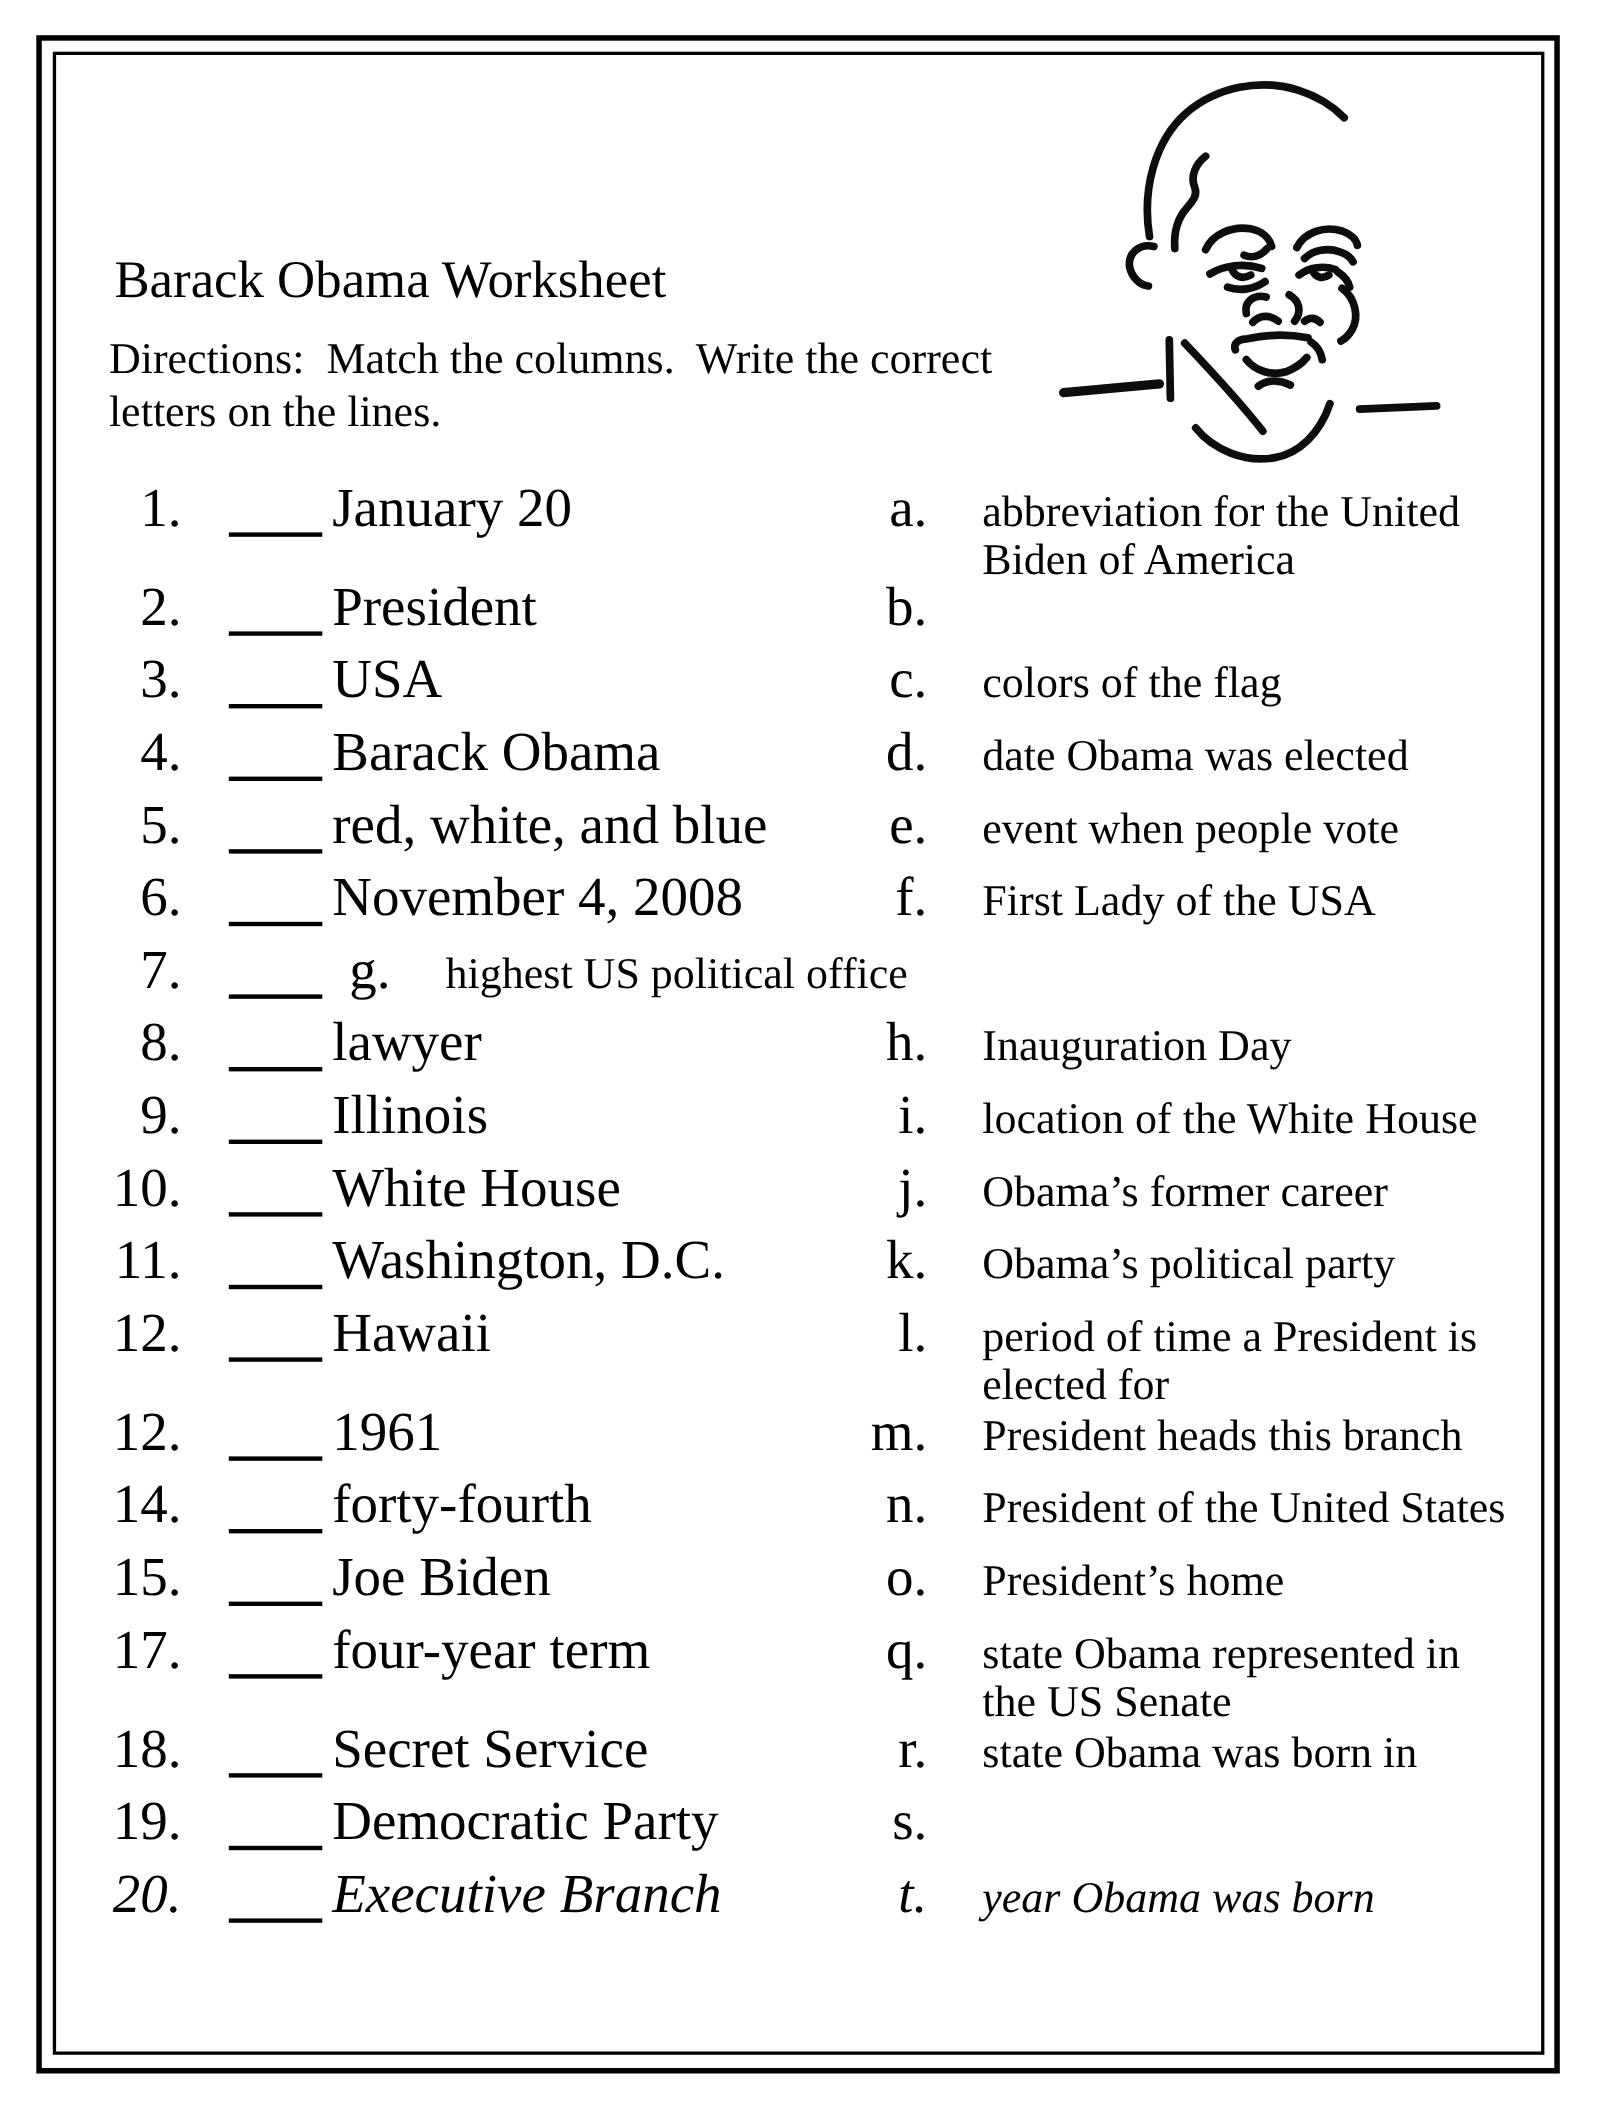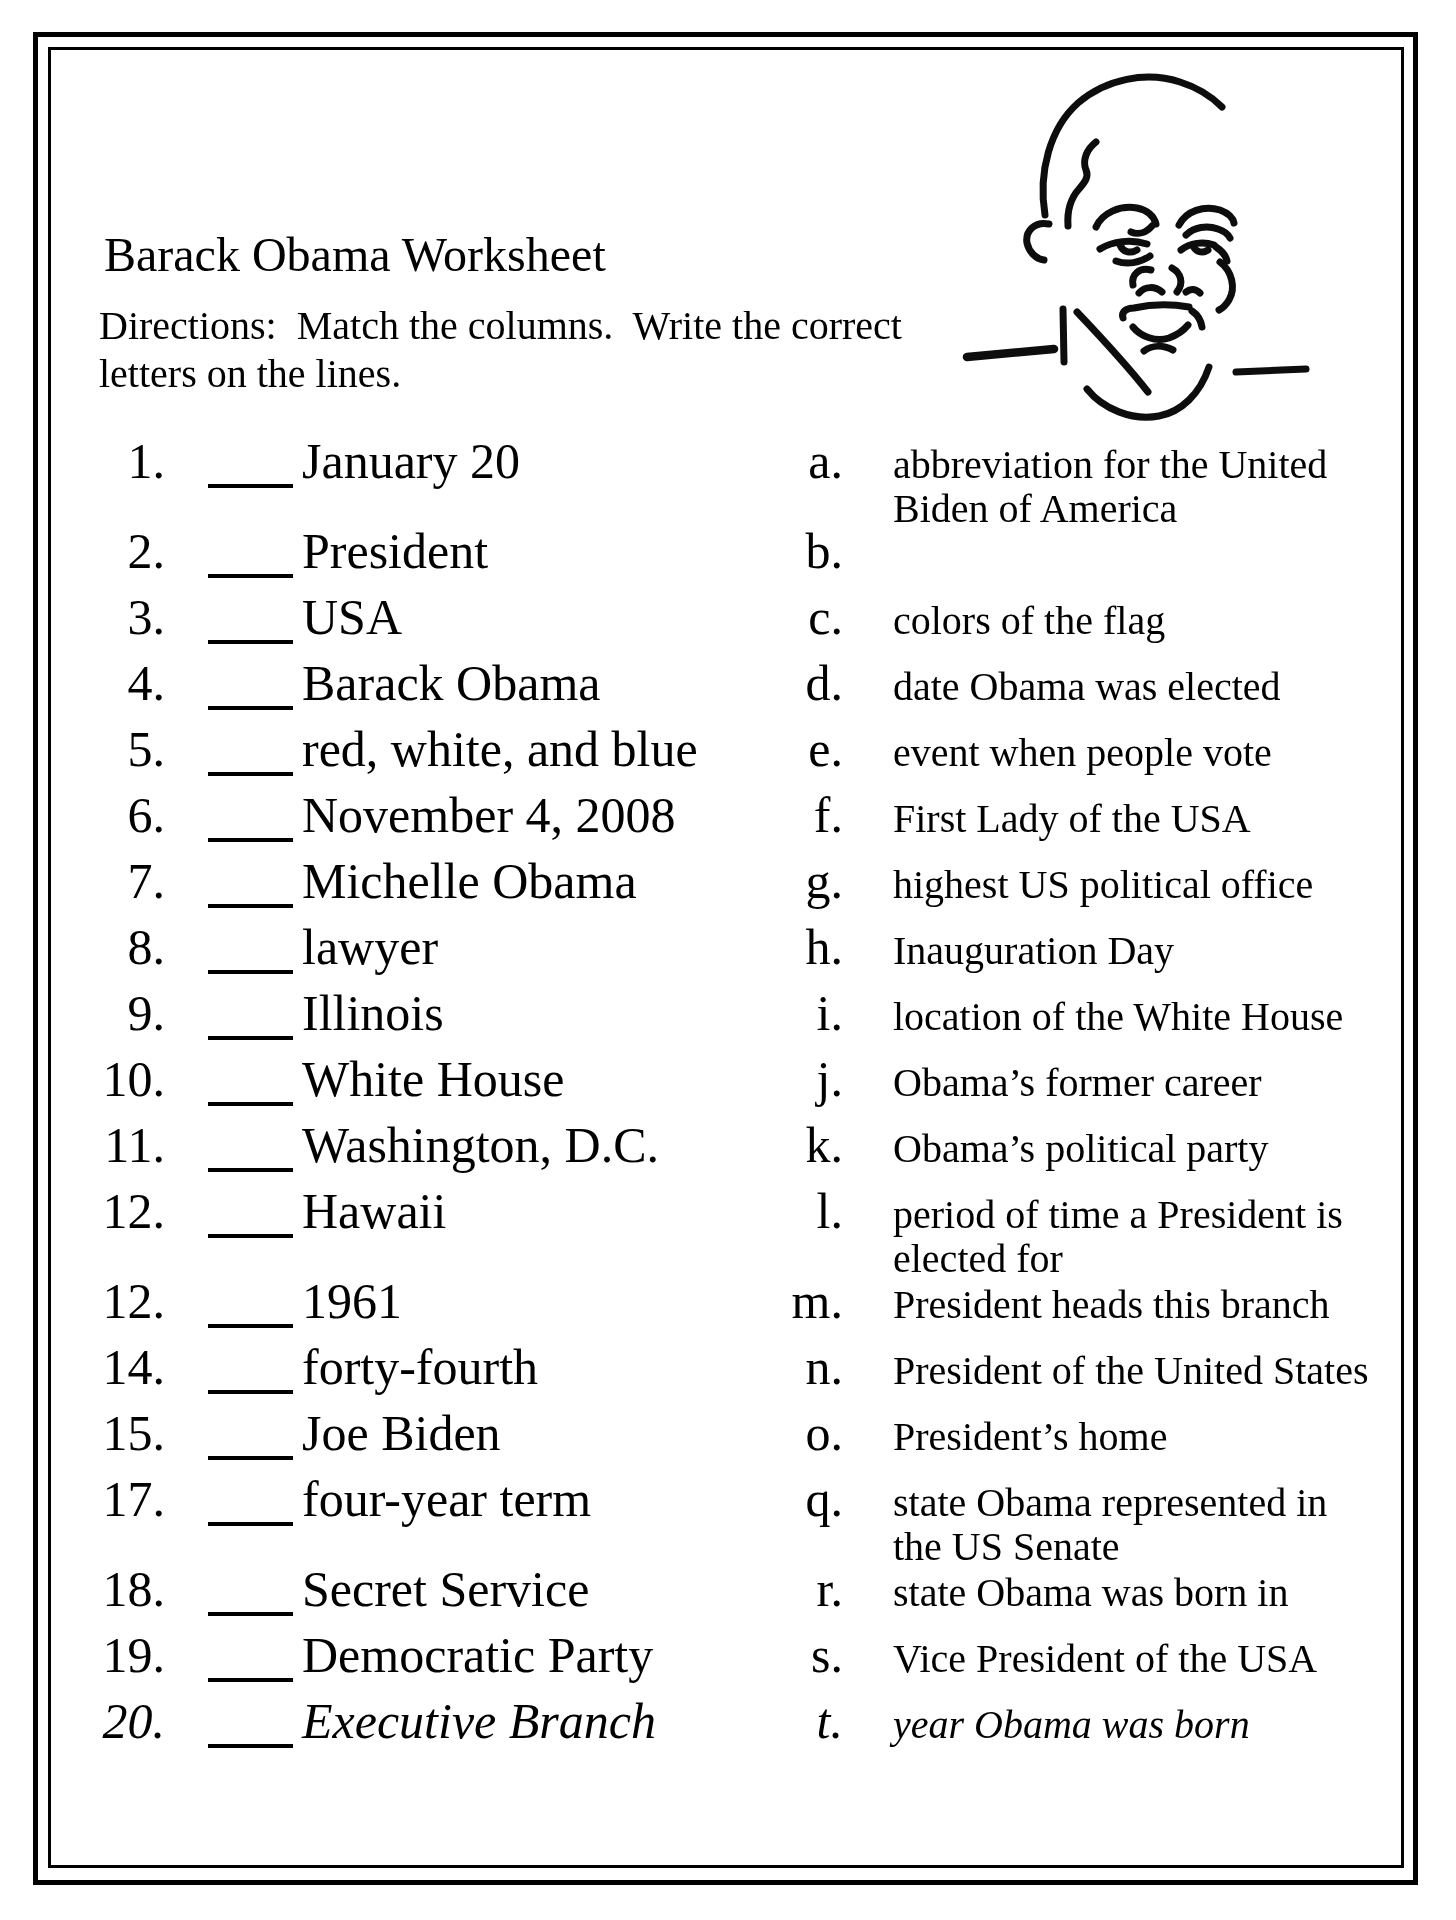--- a/index.html
+++ b/index.html
@@ -228,21 +228,20 @@
       </div>
       <div class="term">November 4, 2008</div>
       <div class="letter">f.</div>
       <div class="def">First Lady of the USA</div>
     </div>
     <div class="row">
       <div class="num">7.</div>
       <div class="blank-cell">
         <div class="blank"></div>
       </div>
-      <div class="term">Michelle Obama</div>
       <div class="letter">g.</div>
       <div class="def">highest US political office</div>
     </div>
     <div class="row">
       <div class="num">8.</div>
       <div class="blank-cell">
         <div class="blank"></div>
       </div>
       <div class="term">lawyer</div>
       <div class="letter">h.</div>
@@ -331,21 +330,20 @@
       <div class="letter">r.</div>
       <div class="def">state Obama was born in</div>
     </div>
     <div class="row">
       <div class="num">19.</div>
       <div class="blank-cell">
         <div class="blank"></div>
       </div>
       <div class="term">Democratic Party</div>
       <div class="letter">s.</div>
-      <div class="def">Vice President of the USA</div>
     </div>
     <div class="row">
       <div class="num">20.</div>
       <div class="blank-cell">
         <div class="blank"></div>
       </div>
       <div class="term">Executive Branch</div>
       <div class="letter">t.</div>
       <div class="def">year Obama was born</div>
     </div>

